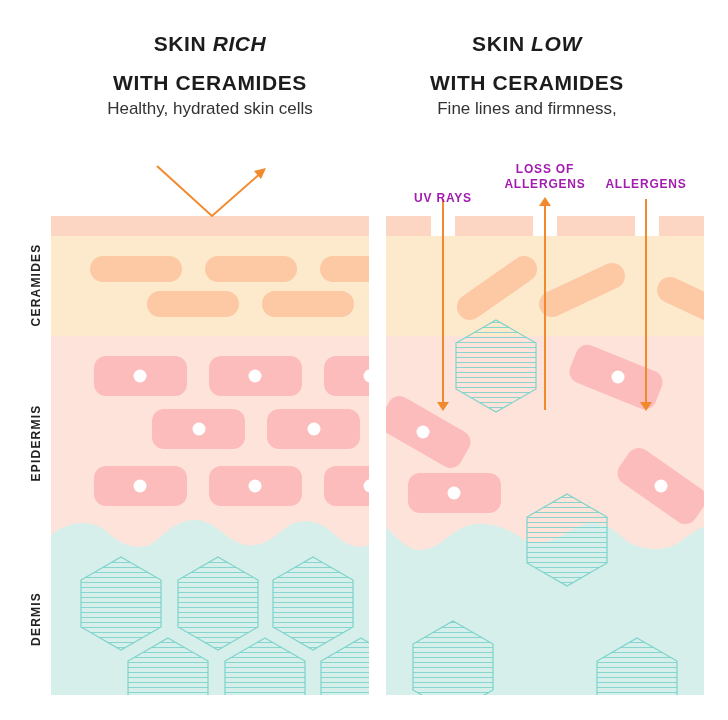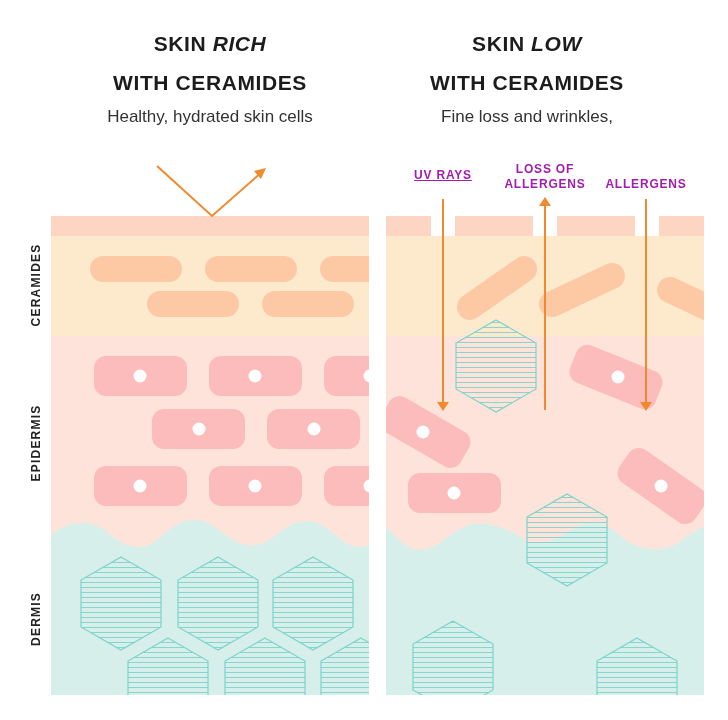--- a/index.html
+++ b/index.html
@@ -3,21 +3,21 @@
   <meta charset="utf-8">
   <style>
     html, body { margin: 0; padding: 0; background: #ffffff; }
     body { width: 728px; height: 720px; position: relative; overflow: hidden;
            font-family: "Liberation Sans", "DejaVu Sans", sans-serif; }
     .heading { position: absolute; top: 18px; text-align: center; color: #1c1c1c; }
     .heading.left { left: 51px; width: 318px; }
     .heading.right { left: 368px; width: 318px; }
     .title { font-size: 21px; font-weight: 700; line-height: 26px; letter-spacing: 0.6px; margin-top: 13px; }
     .title em { font-style: italic; }
-    .subtitle { font-size: 17px; color: #333333; line-height: 21px; margin-top: 10px; }
+    .subtitle { font-size: 17px; color: #333333; line-height: 21px; margin-top: 2px; }
     .side-label { position: absolute; font-size: 12px; font-weight: 700; letter-spacing: 1.2px;
                   color: #222222; transform: rotate(-90deg); transform-origin: center center;
                   white-space: nowrap; text-align: center; width: 120px; left: -24px; }
     .ann { position: absolute; font-size: 12px; font-weight: 700; color: #a21caf;
            letter-spacing: 0.8px; text-align: center; line-height: 15px; }
     svg { position: absolute; left: 0; top: 0; }
   </style>
 </head>
 <body>
 
@@ -27,21 +27,21 @@
   </div>
   <div class="title">WITH CERAMIDES</div>
   <div class="subtitle">Healthy, hydrated skin cells</div>
 </div>
 
 <div class="heading right">
   <div class="title">
     <span>SKIN </span><em>LOW</em>
   </div>
   <div class="title">WITH CERAMIDES</div>
-  <div class="subtitle">Fine loss and wrinkles,</div>
+  <div class="subtitle">Fine lines and firmness,</div>
 </div>
 
 <svg width="728" height="720" viewBox="0 0 728 720">
   <defs>
     <pattern id="hatch" width="6" height="5" patternUnits="userSpaceOnUse">
       <line x1="0" y1="2.5" x2="6" y2="2.5" stroke="#7dd3cc" stroke-width="0.9"></line>
     </pattern>
     <clipPath id="clipL">
         <rect x="51" y="216" width="318" height="479"></rect>
       </clipPath>
@@ -157,18 +157,18 @@
     <path d="M437,402 L449,402 L443,411 Z"></path>
     <path d="M539,206 L551,206 L545,197 Z"></path>
     <path d="M640,402 L652,402 L646,411 Z"></path>
   </g>
 </svg>
 
 <div class="side-label" style="top: 278px;">CERAMIDES</div>
 <div class="side-label" style="top: 436px;">EPIDERMIS</div>
 <div class="side-label" style="top: 612px;">DERMIS</div>
 
-<div class="ann" style="left: 404px; top: 168px; width: 78px; text-decoration: underline;">UV RAYS</div>
+<div class="ann" style="left: 404px; top: 191px; width: 78px;">UV RAYS</div>
 <div class="ann" style="left: 500px; top: 162px; width: 90px;">
   <div>LOSS OF</div>
   <div>ALLERGENS</div>
 </div>
 <div class="ann" style="left: 596px; top: 177px; width: 100px;">ALLERGENS</div>
 
 </body></html>

